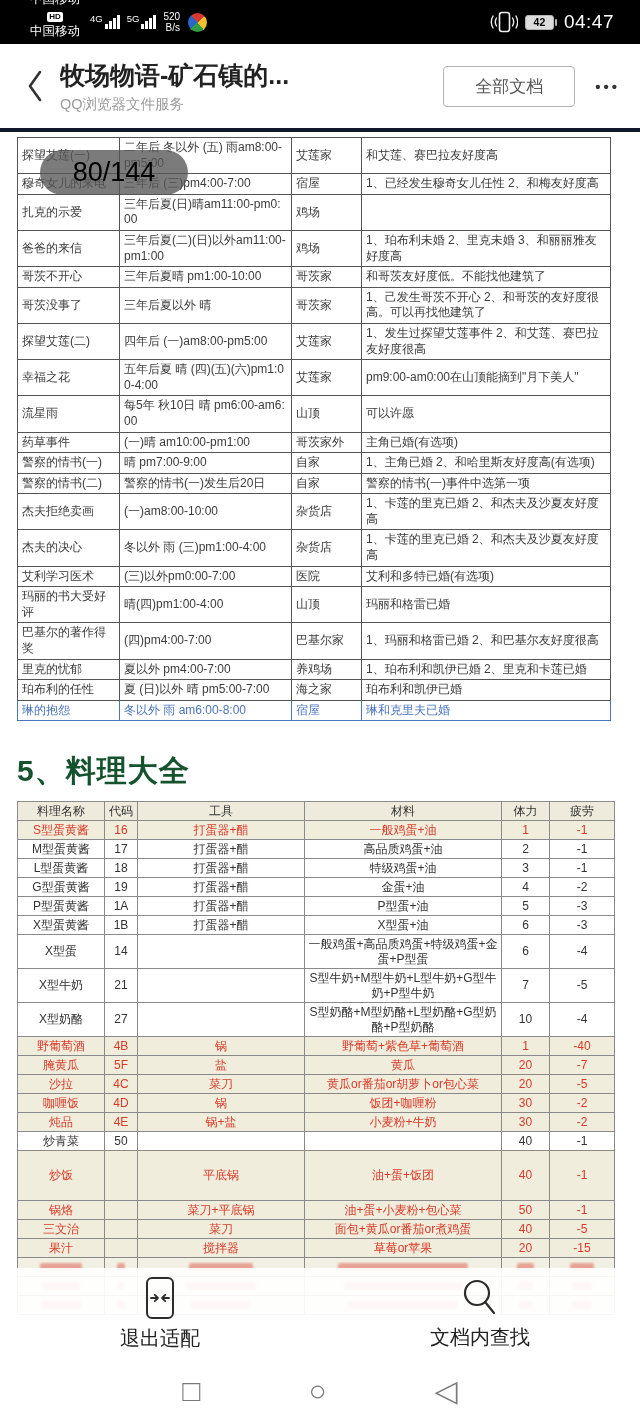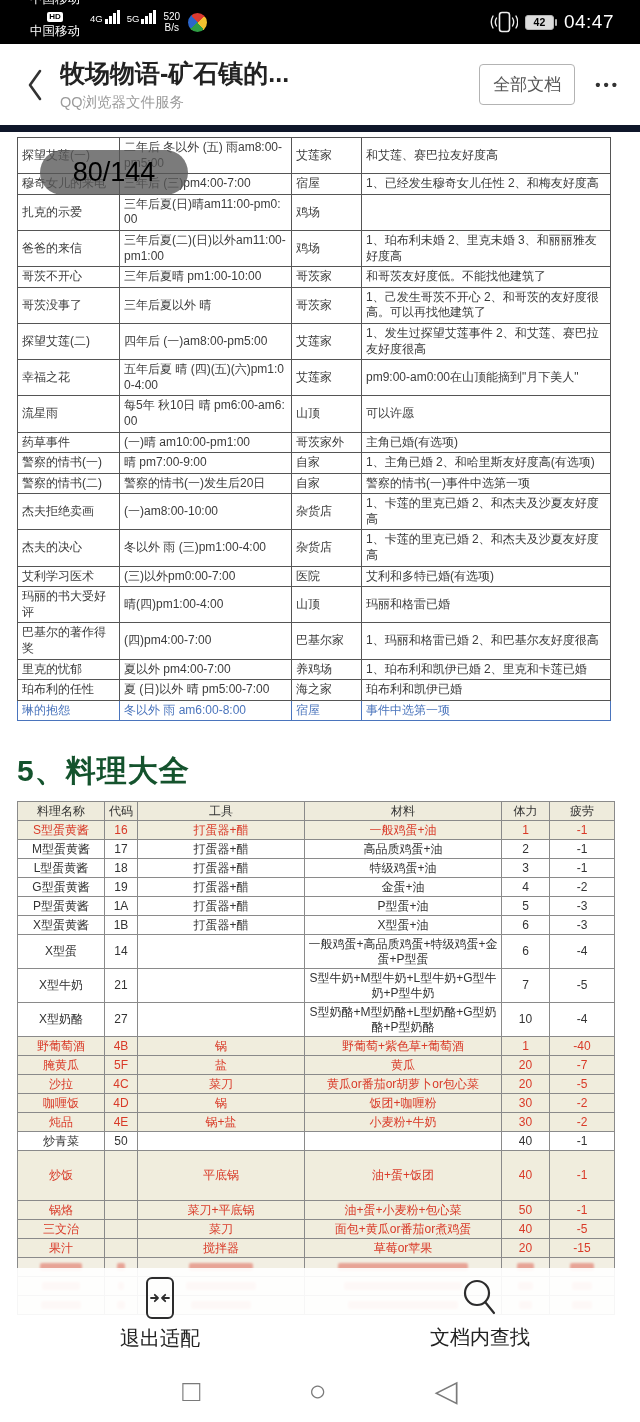--- a/index.html
+++ b/index.html
@@ -5,43 +5,43 @@
   * { margin:0; padding:0; box-sizing:border-box; }
   body { background:#222; font-family:"Liberation Sans","DejaVu Sans",sans-serif; }
   .screen { position:relative; width:640px; height:1422px; background:#fff; overflow:hidden; }
 
   
   .status-bar { position:absolute; top:0; left:0; right:0; height:44px; background:#000;
     color:#fff; display:flex; align-items:center; padding:0 26px 0 30px; }
   .carrier-block { display:flex; flex-direction:column; gap:1px; margin-right:10px; }
   .carrier-line { display:flex; align-items:center; gap:4px; font-size:12.5px;flex-direction:column; }
   .hd-badge { background:#fff; color:#000; font-size:8px; font-weight:bold; border-radius:2px; padding:0 2px; line-height:10px; }
-  .sig { display:flex; align-items:flex-start; margin-right:7px; height:24px; }
+  .sig { display:flex; align-items:center; margin-right:7px; height:24px; }
   .sig .g-label { font-size:9.5px; align-self:flex-start; margin:3px 2px 0 0; }
   .bars { display:flex; align-items:flex-end; gap:1px; }
   .bars i { display:block; width:3px; background:#fff; }
-  .speed { display:flex; flex-direction:column; align-items:center; font-size:10px; line-height:11px; margin-right:8px; }
+  .speed { display:flex; flex-direction:column; align-items:flex-end; font-size:10px; line-height:11px; margin-right:8px; }
   .app-dot { width:19px; height:19px; border-radius:50%;
     background:conic-gradient(from -40deg,#d93a30 0 25%,#f2c22e 25% 50%,#2f9e44 50% 75%,#2b66c9 75% 100%); }
   .sb-right { margin-left:auto; display:flex; align-items:center; gap:7px; }
   .battery { display:flex; align-items:center; }
   .bat-body { width:29px; height:15px; border:1px solid #b5b5b5; border-radius:3px; background:#dcdcdc;
     color:#000; font-size:10.5px; font-weight:bold; display:flex; align-items:center; justify-content:center; }
   .bat-nub { width:2px; height:7px; background:#b5b5b5; margin-left:1px; border-radius:1px; }
   .sb-time { font-size:19px; letter-spacing:0.5px; }
 
   
   .app-header { position:absolute; top:44px; left:0; right:0; height:88px; background:#fff;
-    display:flex; align-items:center; padding:0 18px 0 24px; border-bottom:7px solid #0f172a; }
+    display:flex; align-items:center; padding:0 18px 0 24px; border-bottom:4px solid #0f172a; }
   .back-btn { margin-right:14px; display:flex; align-items:center; cursor:pointer; }
   .title-block { flex:1; min-width:0; }
   .doc-title { font-size:25px; font-weight:bold; color:#222; white-space:nowrap; overflow:hidden; }
   .doc-subtitle { font-size:14.5px; color:#9b9b9b; margin-top:3px; }
   .all-docs { border:1px solid #b3b3b3; border-radius:4px; background:#fff; color:#555;
-    font-size:17px; padding:8px 13px; margin-right:18px; font-family:Liberation Mono, monospace; }
+    font-size:17px; padding:8px 31px; margin-right:18px; font-family:Liberation Mono, monospace; }
   .menu-dots { color:#333; font-size:15px; font-weight:bold; letter-spacing:3px; padding:6px 2px; }
 
   
   .doc-area { position:absolute; top:132px; left:0; right:0; height:1290px; background:#fff; overflow:hidden; padding-top:5px; }
 
   table { border-collapse:collapse; table-layout:fixed; margin-left:17px; }
   .event-table { width:593px; font-size:12px; line-height:1.3; color:#3b3b3b; }
   .event-table td { border:1px solid #555; padding:2px 4px; word-break:break-all; vertical-align:middle; }
   .event-table tr.blue td { color:#4a74bc; border-color:#4a74bc; }
 
@@ -262,21 +262,21 @@
           <tr>
             <td>珀布利的任性</td>
             <td>夏 (日)以外 晴 pm5:00-7:00</td>
             <td>海之家</td>
             <td>珀布利和凯伊已婚</td>
           </tr>
           <tr class="blue">
             <td>琳的抱怨</td>
             <td>冬以外 雨 am6:00-8:00</td>
             <td>宿屋</td>
-            <td>事件中选第一项</td>
+            <td>琳和克里夫已婚</td>
           </tr>
         </tbody>
     </table>
 
     <h2 class="section-heading">5、料理大全</h2>
 
     <table class="recipe-table">
       <colgroup>
           <col style="width:87px">
           <col style="width:33px">

